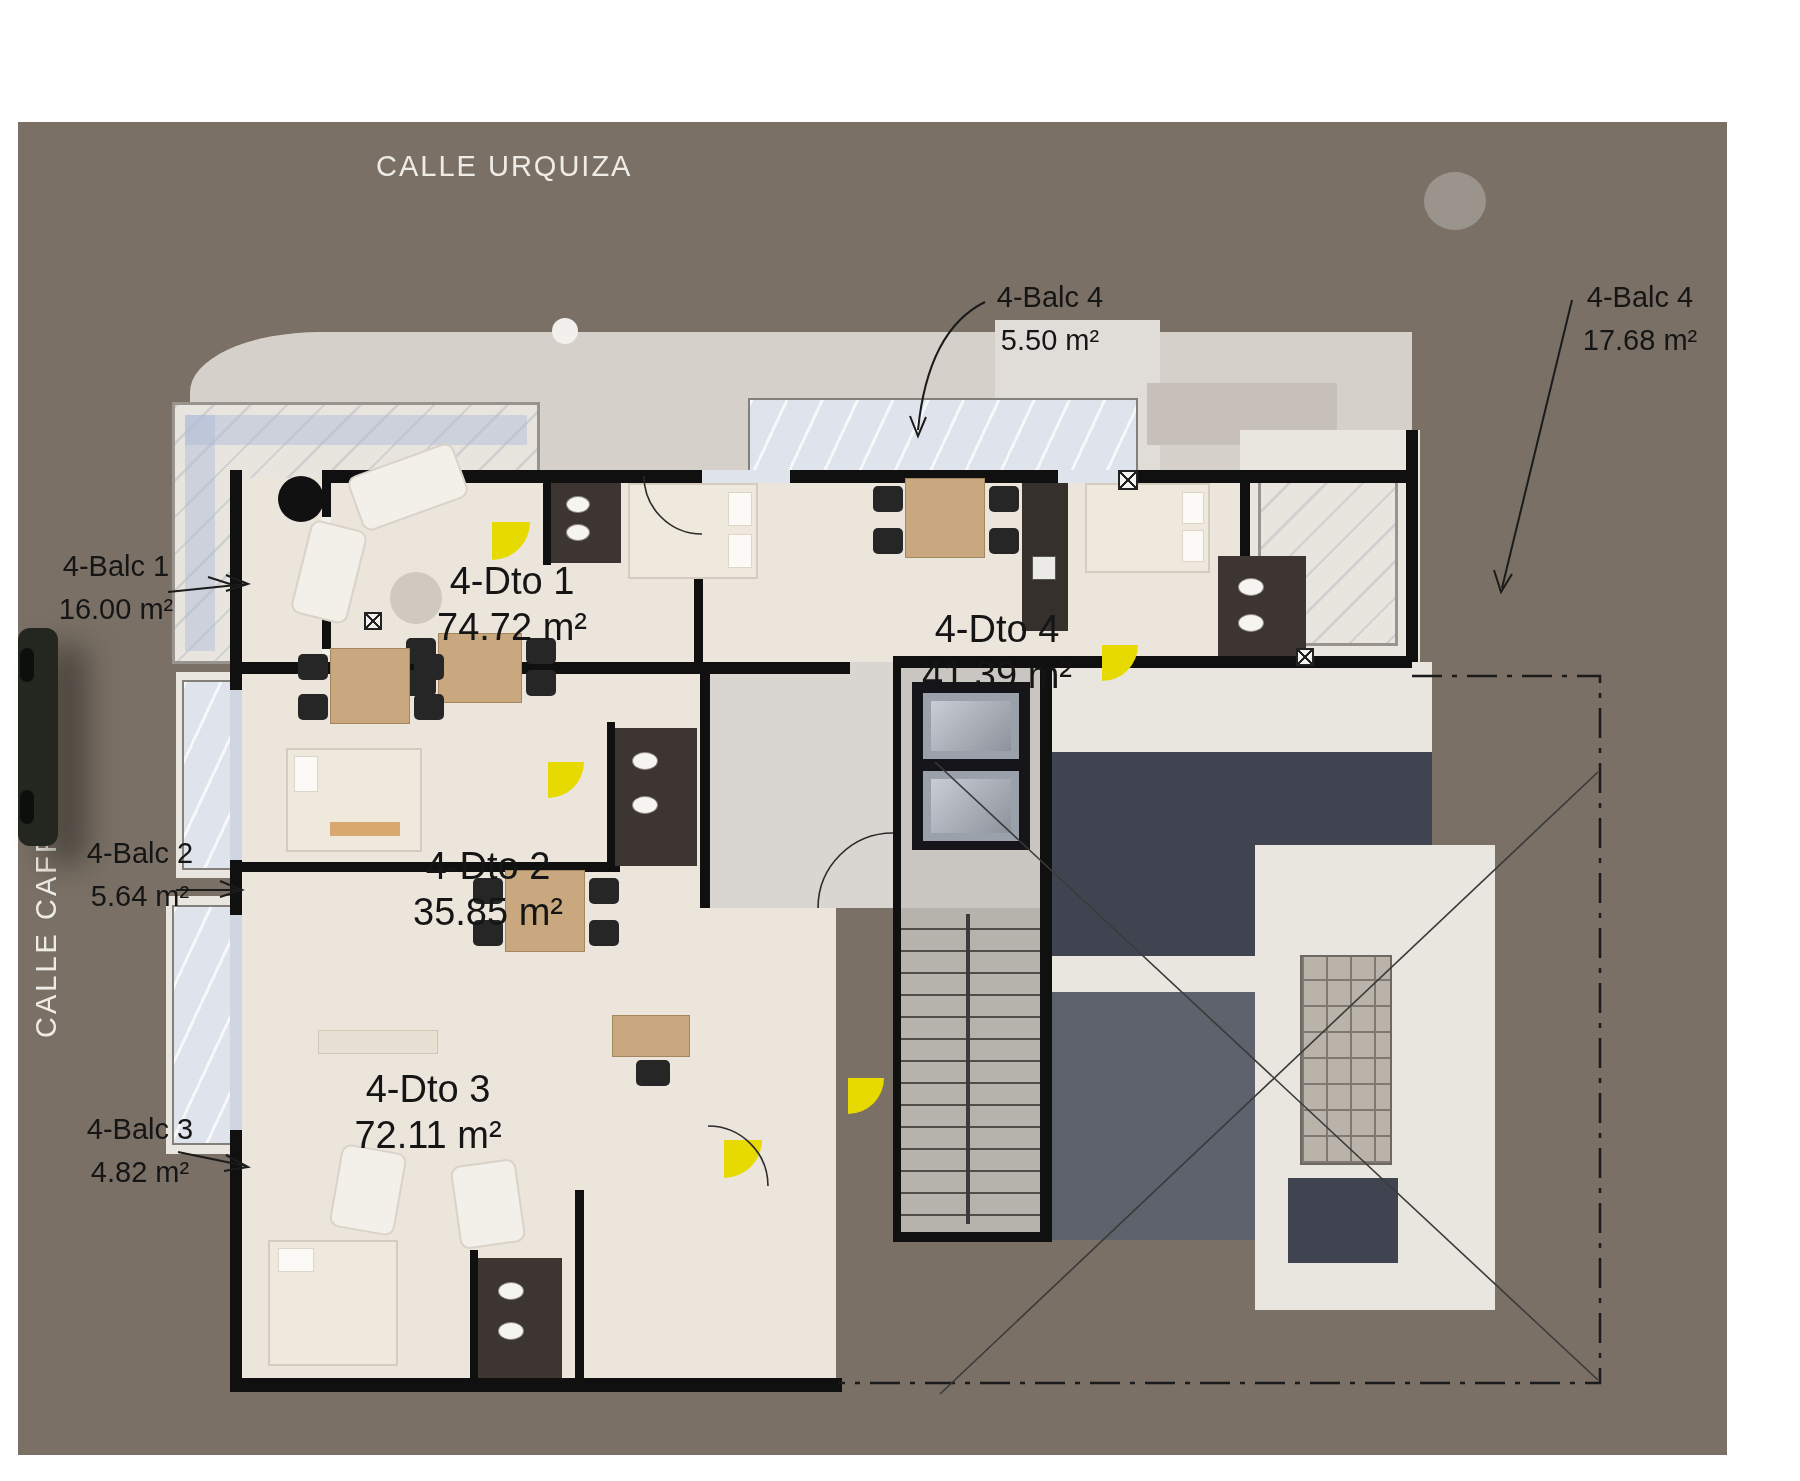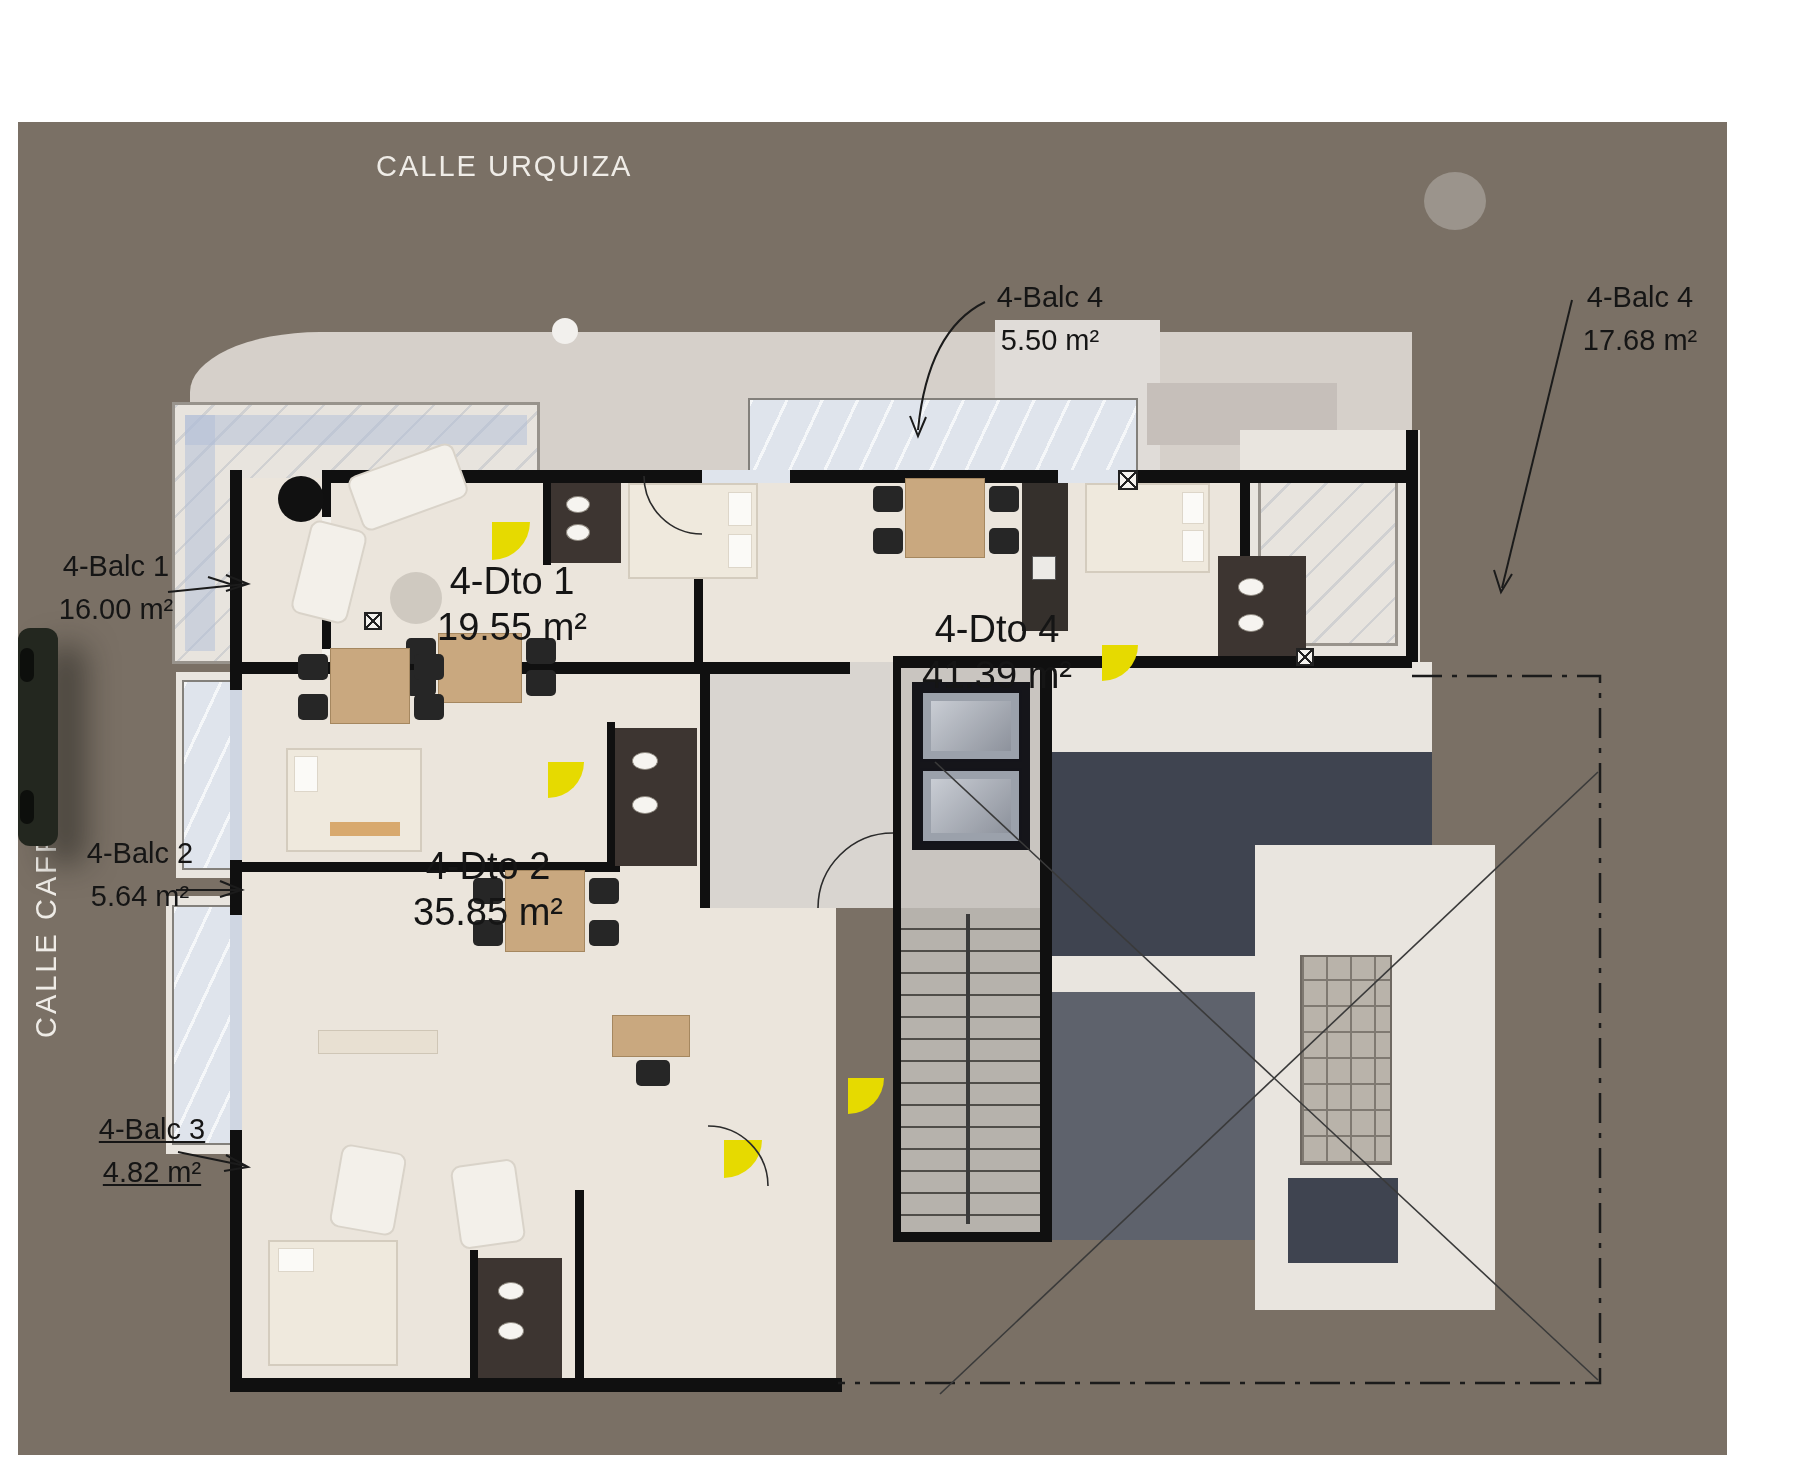--- a/index.html
+++ b/index.html
@@ -217,40 +217,44 @@
     <path d="M220 881 L242 890 L220 897" stroke="#1b1b1b" stroke-width="2" fill="none"></path>
     <path d="M178 1152 L246 1166" stroke="#1b1b1b" stroke-width="2" fill="none"></path>
     <path d="M226 1155 L248 1167 L224 1171" stroke="#1b1b1b" stroke-width="2" fill="none"></path>
     <path d="M893 833 A75 75 0 0 0 818 908" stroke="#2b2b2b" stroke-width="1.6" fill="none"></path>
     <path d="M702 534 A58 58 0 0 1 644 476" stroke="#2b2b2b" stroke-width="1.6" fill="none"></path>
     <path d="M768 1186 A60 60 0 0 0 708 1126" stroke="#2b2b2b" stroke-width="1.6" fill="none"></path>
   </svg>
 
   <div class="plan-label" style="left:512px; top:558px;">
     <div>4-Dto 1</div>
-    <div>19.55 m²</div>
+    <div>74.72 m²</div>
   </div>
   <div class="plan-label" style="left:488px; top:843px;">
     <div>4-Dto 2</div>
     <div>35.85 m²</div>
   </div>
+  <div class="plan-label" style="left:428px; top:1066px;">
+    <div>4-Dto 3</div>
+    <div>72.11 m²</div>
+  </div>
   <div class="plan-label" style="left:997px; top:606px;">
     <div>4-Dto 4</div>
     <div>41.39 m²</div>
   </div>
 
   <div class="plan-label balc" style="left:116px; top:545px;">
     <div>4-Balc 1</div>
     <div>16.00 m²</div>
   </div>
   <div class="plan-label balc" style="left:140px; top:832px;">
     <div>4-Balc 2</div>
     <div>5.64 m²</div>
   </div>
-  <div class="plan-label balc" style="left:152px; top:1108px;text-decoration:underline;">
+  <div class="plan-label balc" style="left:140px; top:1108px;">
     <div>4-Balc 3</div>
     <div>4.82 m²</div>
   </div>
   <div class="plan-label balc" style="left:1050px; top:276px;">
     <div>4-Balc 4</div>
     <div>5.50 m²</div>
   </div>
   <div class="plan-label balc" style="left:1640px; top:276px;">
     <div>4-Balc 4</div>
     <div>17.68 m²</div>

